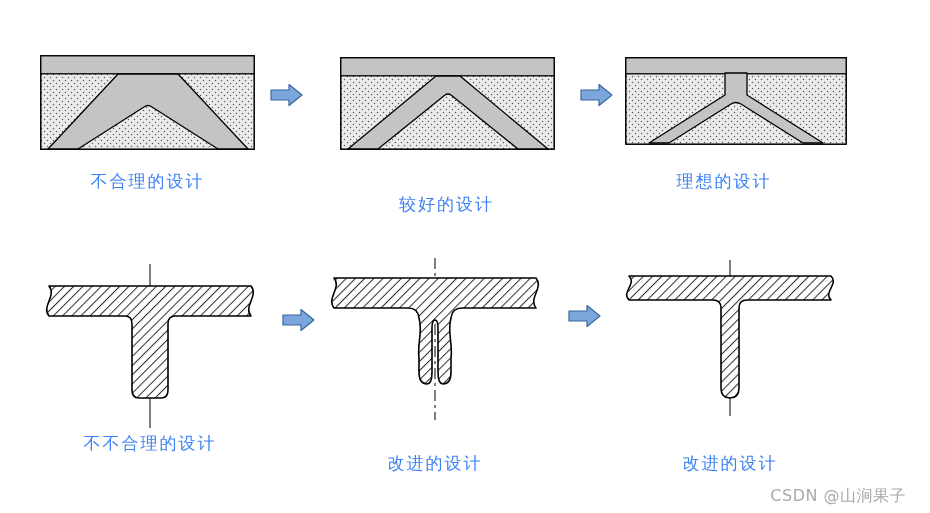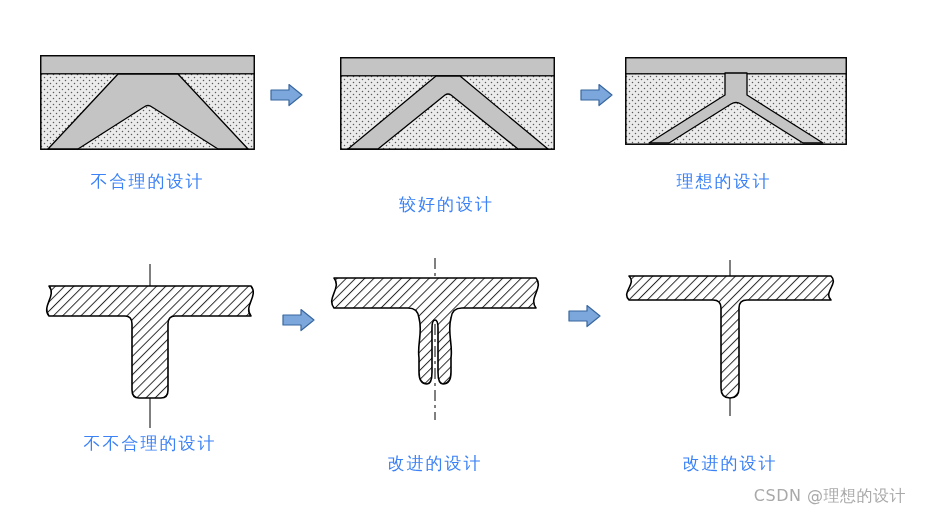--- a/index.html
+++ b/index.html
@@ -108,15 +108,15 @@
     <svg width="230" height="172" viewBox="0 0 230 172">
       <line x1="115" y1="2" x2="115" y2="158" stroke="#000" stroke-width="1"></line>
       <path d="M 14,18 L 216,18 C 224,26 208,34 216,42 L 132,42 Q 124,42 124,50 L 124,130 Q 124,140 115,140 Q 106,140 106,130 L 106,50 Q 106,42 98,42 L 14,42 C 6,34 22,26 14,18 Z" fill="url(#hatch)" stroke="#000" stroke-width="1.6" stroke-linejoin="round"></path>
     </svg>
   </div>
 
   <div class="abs label" style="left:35px;top:432px;width:230px;">不不合理的设计</div>
   <div class="abs label" style="left:320px;top:452px;width:230px;">改进的设计</div>
   <div class="abs label" style="left:615px;top:452px;width:230px;">改进的设计</div>
 
-  <div class="abs watermark" style="right:24px;top:486px;">CSDN @理想的设计</div>
+  <div class="abs watermark" style="right:24px;top:486px;">CSDN @山涧果子</div>
 
 </div>
 
 </body></html>

